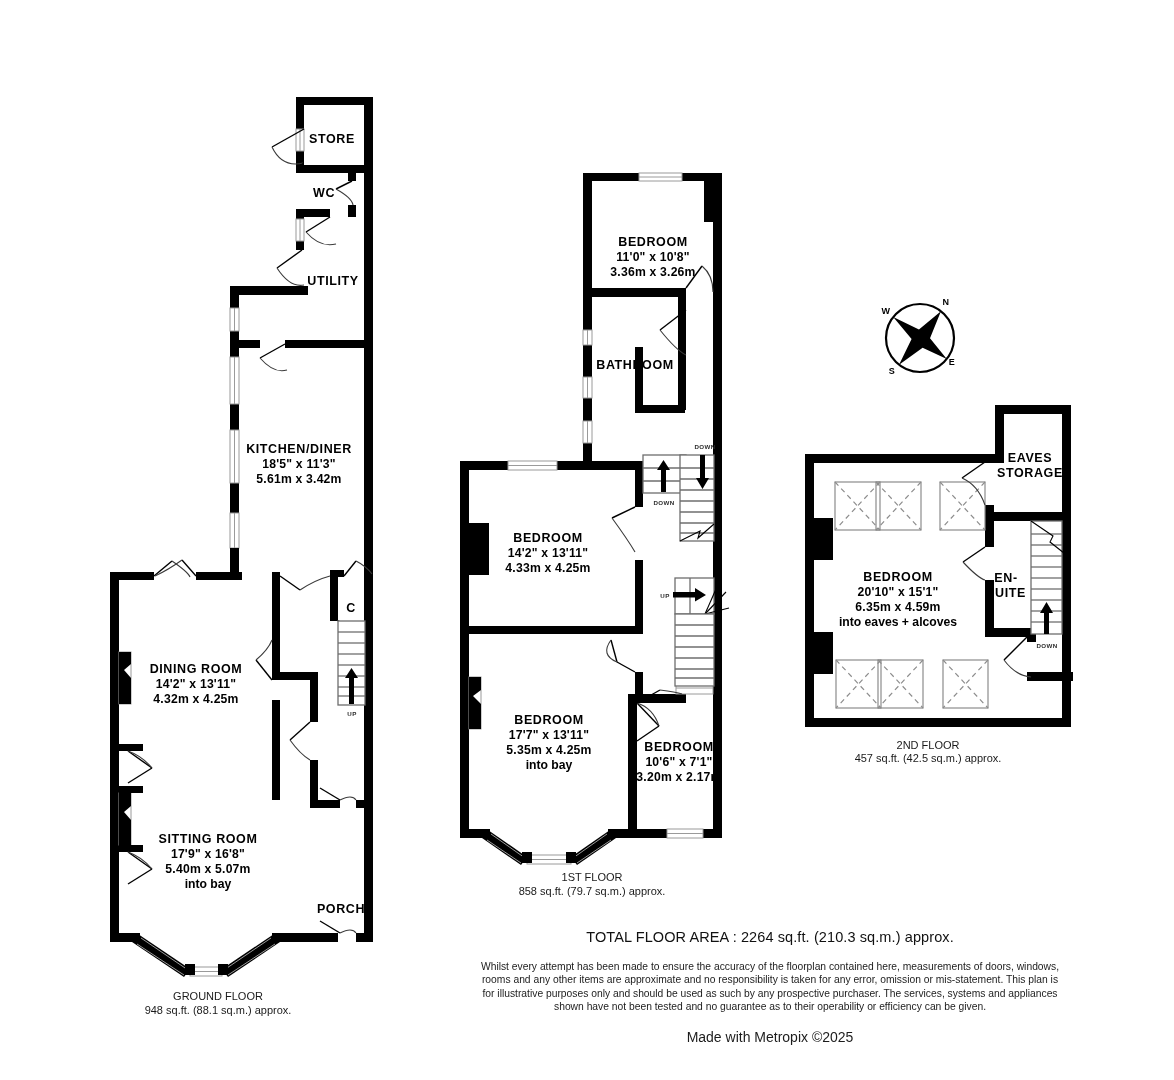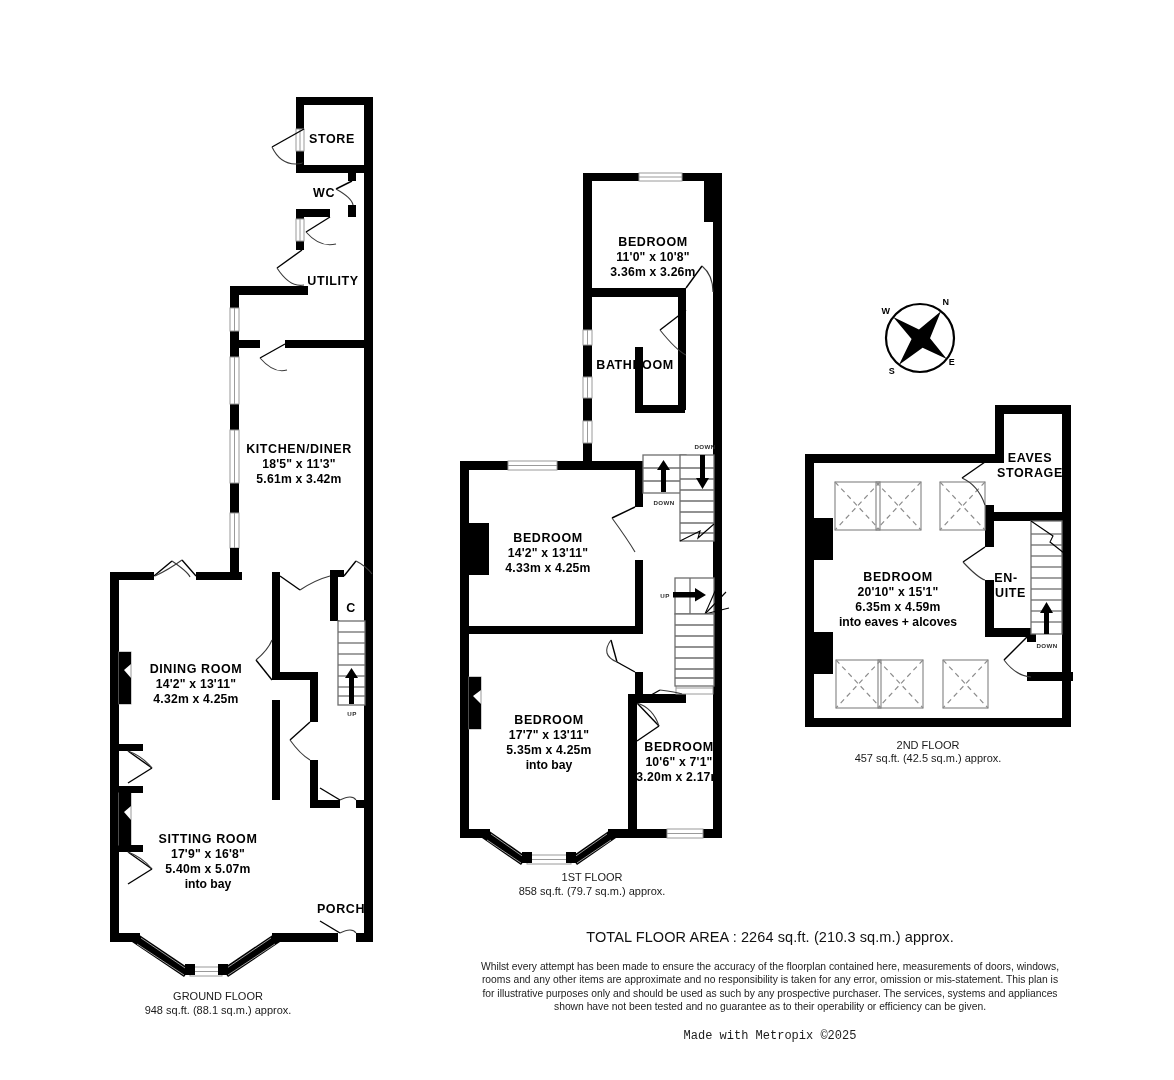--- a/index.html
+++ b/index.html
@@ -95,24 +95,23 @@
     margin: 0 0 9px 0;
     letter-spacing: 0.1px;
   }
   #footer .disclaimer {
     font-size: 10.3px;
     line-height: 13.4px;
     color: #1c1c1c;
     margin: 15px;
   }
   #footer .madewith {
-    font-size: 12px;
+    font-size: 14px;
     color: #1c1c1c;
     margin: 1px 0 0 0;
-    font-family: Liberation Mono, monospace;
   }
 </style>
 </head>
 <body>
 
 <div id="plan-root">
 <svg width="1174" height="1080" viewBox="0 0 1174 1080" xmlns="http://www.w3.org/2000/svg">
 
   <rect x="0" y="0" width="1174" height="1080" fill="#ffffff"></rect>
 

